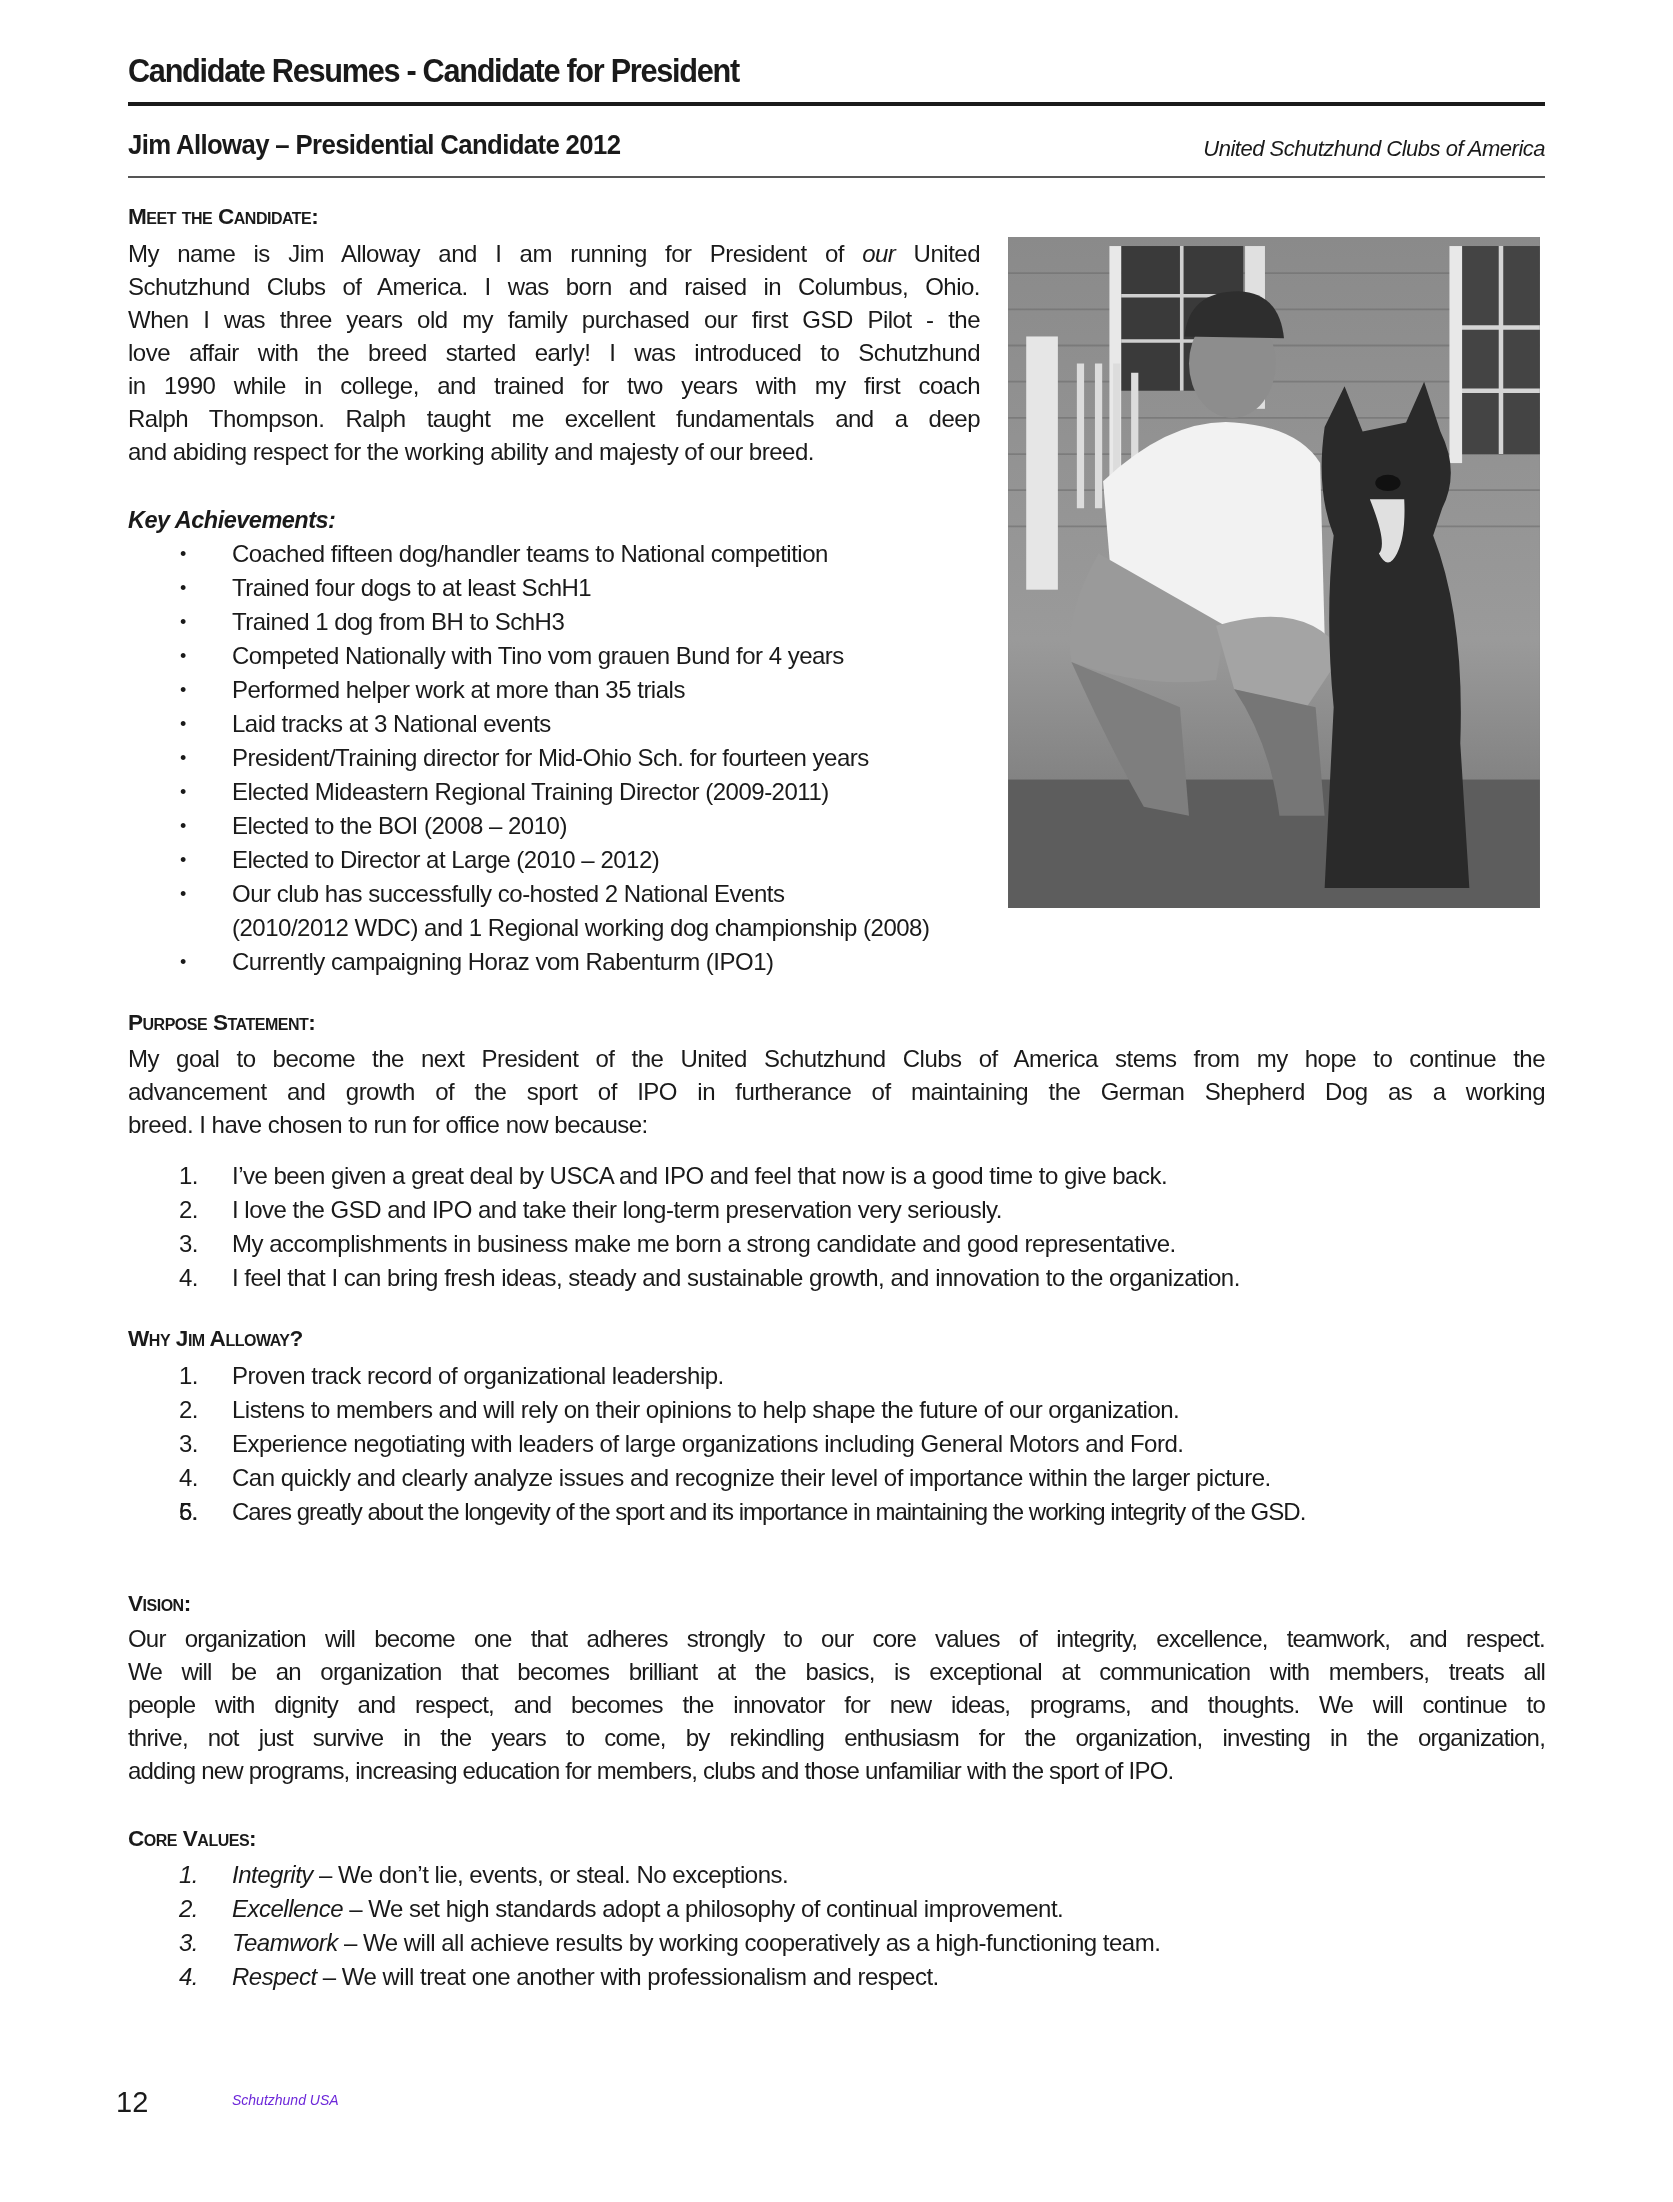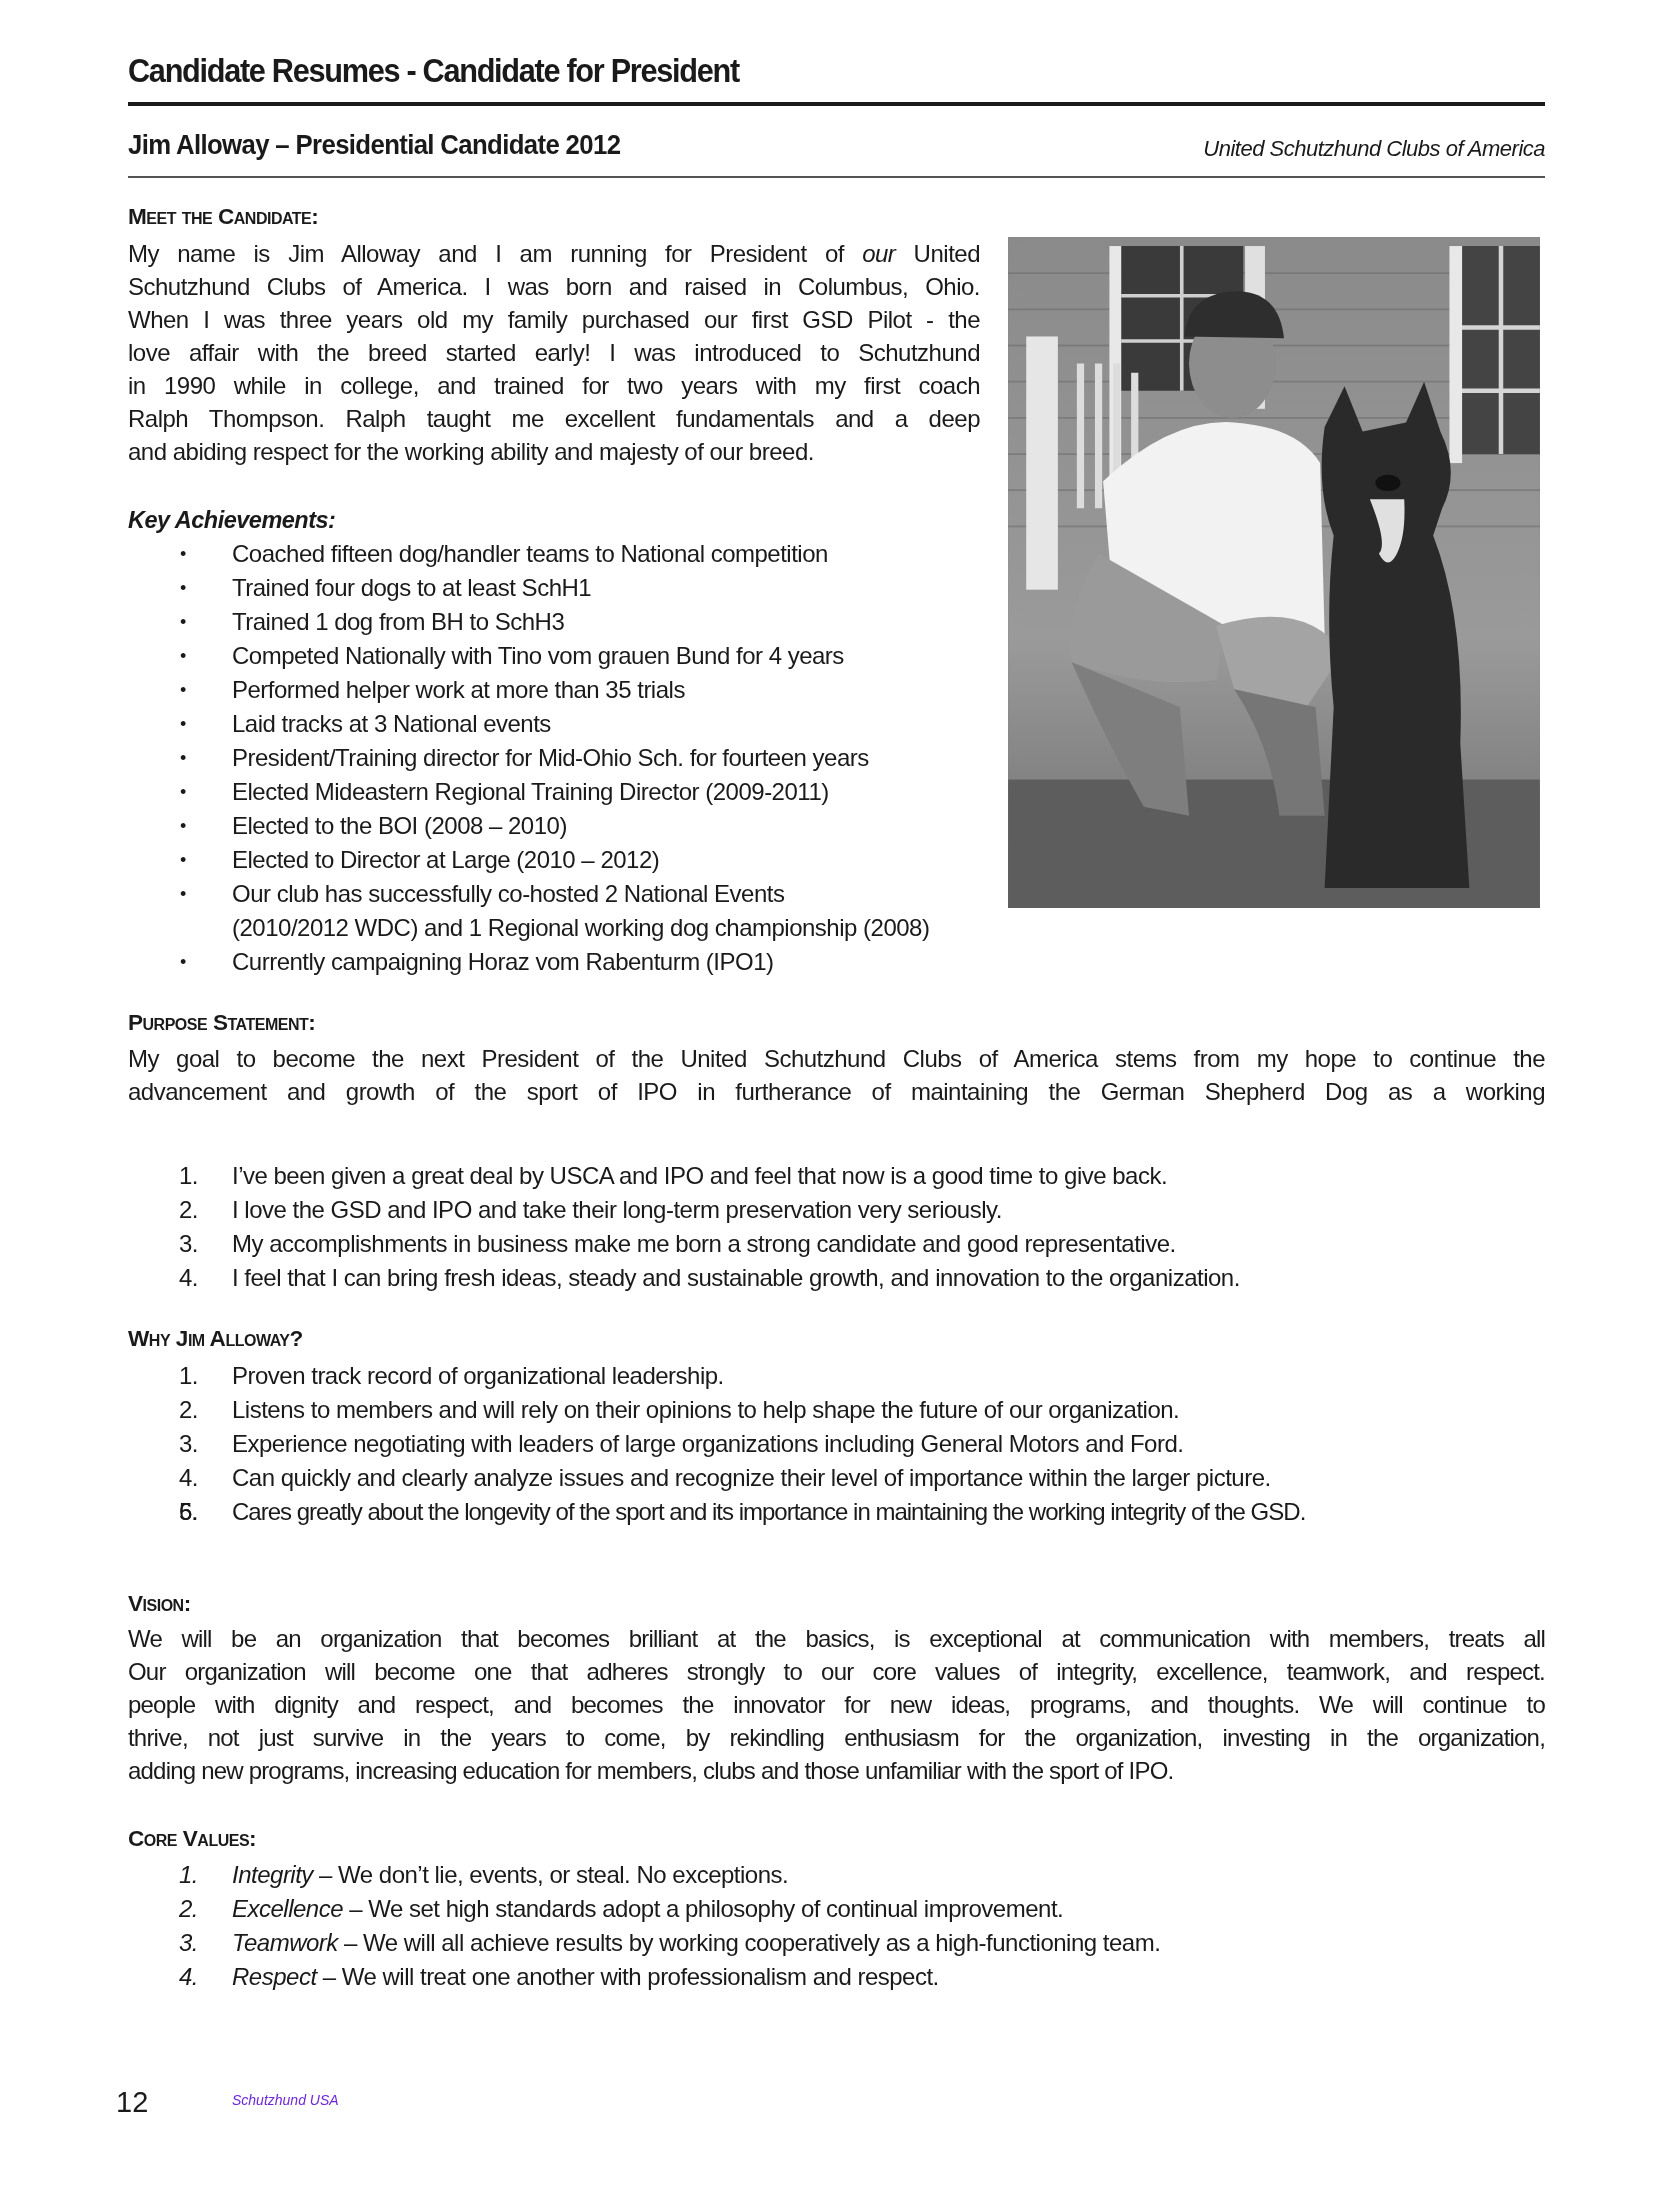--- a/index.html
+++ b/index.html
@@ -134,42 +134,43 @@
   <li><span class="marker">•</span><span>Elected to the BOI (2008 – 2010)</span></li>
   <li><span class="marker">•</span><span>Elected to Director at Large (2010 – 2012)</span></li>
   <li><span class="marker">•</span><span>Our club has successfully co-hosted 2 National Events</span><span class="cont">(2010/2012 WDC) and 1 Regional working dog championship (2008)</span></li>
   <li><span class="marker">•</span><span>Currently campaigning Horaz vom Rabenturm (IPO1)</span></li>
 </ul>
 
 <div class="abs section-head" style="top:1010px;">Purpose Statement:</div>
 <div class="abs para wide justify-lines" style="top:1042px;">
   <span class="line">My goal to become the next President of the United Schutzhund Clubs of America stems from my hope to continue the</span>
   <span class="line">advancement and growth of the sport of IPO in furtherance of maintaining the German Shepherd Dog as a working</span>
+  <span class="line last">breed.  I have chosen to run for office now because:</span>
 </div>
 <ol class="abs list" style="top:1159px;">
   <li><span class="marker">1.</span><span>I’ve been given a great deal by USCA and IPO and feel that now is a good time to give back.</span></li>
   <li><span class="marker">2.</span><span>I love the GSD and IPO and take their long-term preservation very seriously.</span></li>
   <li><span class="marker">3.</span><span>My accomplishments in business make me born a strong candidate and good representative.</span></li>
   <li><span class="marker">4.</span><span>I feel that I can bring fresh ideas, steady and sustainable growth, and innovation to the organization.</span></li>
 </ol>
 
 <div class="abs section-head" style="top:1326px;">Why Jim Alloway?</div>
 <ol class="abs list" style="top:1359px;">
   <li><span class="marker">1.</span><span>Proven track record of organizational leadership.</span></li>
   <li><span class="marker">2.</span><span>Listens to members and will rely on their opinions to help shape the future of our organization.</span></li>
   <li><span class="marker">3.</span><span>Experience negotiating with leaders of large organizations including General Motors and Ford.</span></li>
   <li><span class="marker">4.</span><span>Can quickly and clearly analyze issues and recognize their level of importance within the larger picture.</span></li>
   <li><span class="marker">5.</span></li>
   <li style="letter-spacing:-1px;"><span class="marker">6.</span><span>Cares greatly about the longevity of the sport and its importance in maintaining the working integrity of the GSD.</span></li>
 </ol>
 
 <div class="abs section-head" style="top:1591px;">Vision:</div>
 <div class="abs para wide justify-lines" style="top:1622px; letter-spacing:-0.8px;">
+  <span class="line">Our organization will become one that adheres strongly to our core values of integrity, excellence, teamwork, and respect.</span>
   <span class="line">We will be an organization that becomes brilliant at the basics, is exceptional at communication with members, treats all</span>
-  <span class="line">Our organization will become one that adheres strongly to our core values of integrity, excellence, teamwork, and respect.</span>
   <span class="line">people with dignity and respect, and becomes the innovator for new ideas, programs, and thoughts.  We will continue to</span>
   <span class="line">thrive, not just survive in the years to come, by rekindling enthusiasm for the organization, investing in the organization,</span>
   <span class="line last">adding new programs, increasing education for members, clubs and those unfamiliar with the sport of IPO.</span>
 </div>
 
 <div class="abs section-head" style="top:1826px;">Core Values:</div>
 <ol class="abs list" style="top:1858px;">
   <li><span class="marker" style="font-style:italic;">1.</span><em>Integrity</em><span> – We don’t lie, events, or steal. No exceptions.</span></li>
   <li><span class="marker" style="font-style:italic;">2.</span><em>Excellence</em><span> – We set high standards adopt a philosophy of continual improvement.</span></li>
   <li><span class="marker" style="font-style:italic;">3.</span><em>Teamwork</em><span> – We will all achieve results by working cooperatively as a high-functioning team.</span></li>

